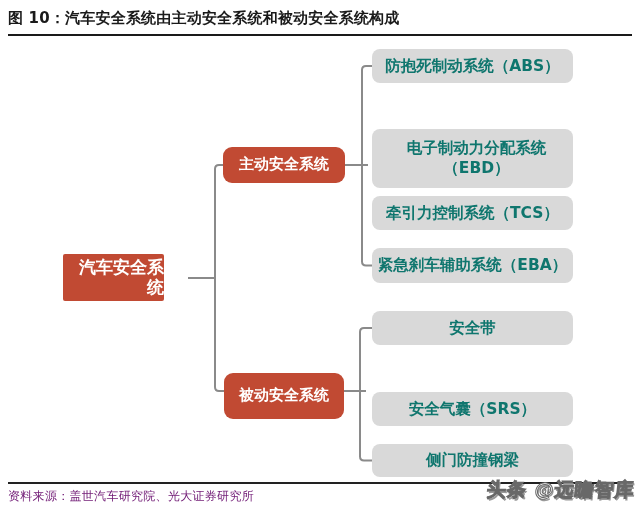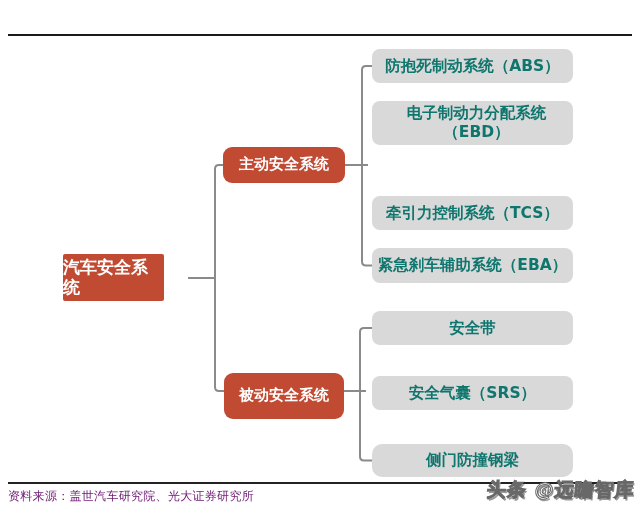--- a/index.html
+++ b/index.html
@@ -35,21 +35,21 @@
     position: absolute;
     left: 0; top: 0;
     width: 640px; height: 513px;
   }
 
   .node {
     position: absolute;
     display: flex;
     align-items: center;
     justify-content: center;
-    text-align: left;
+    text-align: right;
     background: #C14A33;
     color: #ffffff;
     font-weight: bold;
     border-radius: 10px;
     line-height: 1.15;
   }
   .node-root {
     left: 63px; top: 254px;
     width: 101px; height: 47px;
     font-size: 17px;
@@ -78,26 +78,26 @@
     text-align: center;
     background: #D9D9D9;
     color: #0f766e;
     font-weight: bold;
     font-size: 15.5px;
     border-radius: 8px;
     line-height: 1.3;
     white-space: pre-line;
   }
   .leaf-abs     { top: 49px;  height: 34px; }
-  .leaf-ebd     { top: 101px; height: 44px; line-height: 1.25; padding-left: 8px; }
+  .leaf-ebd     { top: 129px; height: 59px; line-height: 1.25; padding-left: 8px; }
   .leaf-tcs     { top: 184px; height: 34px; margin-top: 12px; }
   .leaf-eba     { top: 248px; height: 35px; }
   .leaf-belt    { top: 311px; height: 34px; }
-  .leaf-srs     { top: 376px; height: 34px; }
-  .leaf-beam    { top: 444px; height: 33px; border-radius: 10px; }
+  .leaf-srs     { top: 392px; height: 34px; }
+  .leaf-beam    { top: 444px; height: 33px; }
 
   .foot-rule {
     position: absolute;
     left: 8px; top: 482px;
     width: 624px; height: 2px;
     background: #222222;
   }
   .source-note {
     position: absolute;
     left: 8px; top: 488px;
@@ -118,20 +118,21 @@
     letter-spacing: 1px;
     white-space: nowrap;
     z-index: 3;
   }
 </style>
 </head>
 <body>
 
 <div class="canvas">
 
+  <div class="fig-title">图 10：汽车安全系统由主动安全系统和被动安全系统构成</div>
   <div class="title-rule"></div>
 
   <svg class="connectors" viewBox="0 0 640 513" xmlns="http://www.w3.org/2000/svg">
 
     <path d="M188,278 H215" fill="none" stroke="#8A8A8A" stroke-width="2"></path>
     <path d="M223,165 H219 Q215,165 215,169 V387 Q215,391 219,391 H224" fill="none" stroke="#8A8A8A" stroke-width="2"></path>
 
     <path d="M345,165 H368" fill="none" stroke="#8A8A8A" stroke-width="2"></path>
     <path d="M372,66 H366 Q362,66 362,70 V261.5 Q362,265.5 366,265.5 H372" fill="none" stroke="#8A8A8A" stroke-width="2"></path>
 

